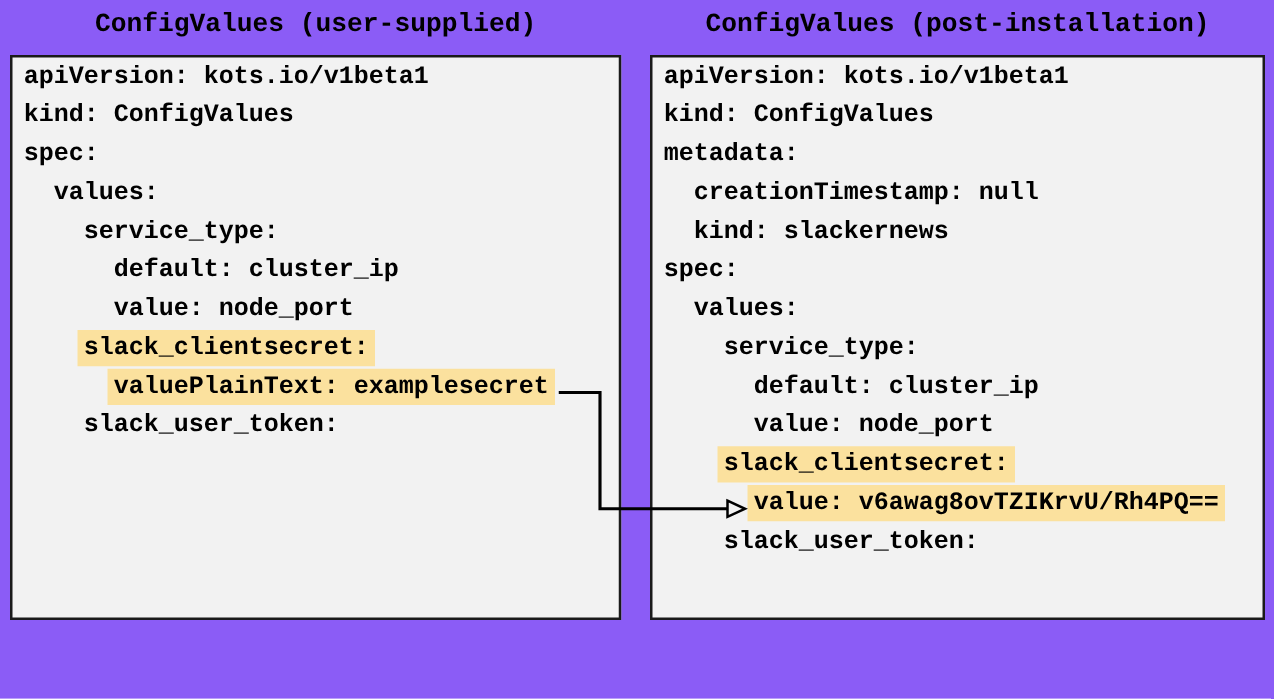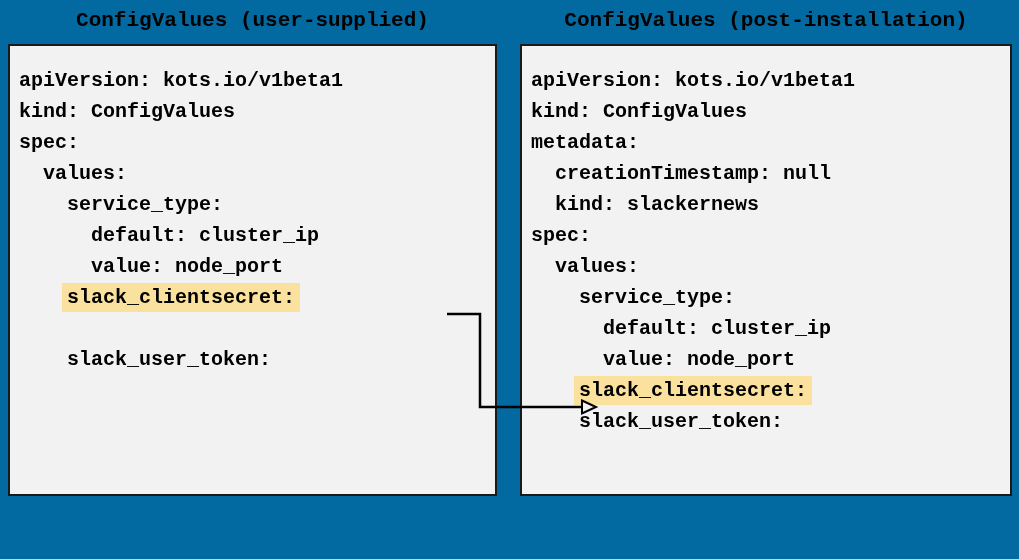--- a/index.html
+++ b/index.html
@@ -1,36 +1,36 @@
 <!DOCTYPE html>
 <html><head>
 <meta charset="utf-8">
 <style>
   html,body { margin:0; padding:0; background:#ffffff; }
   .canvas {
     position:relative;
     width:1019px; height:559px;
-    background:#0369a1;
+    background:#8b5cf6;
     font-family:"Liberation Mono","DejaVu Sans Mono",monospace;
     overflow:hidden;
   }
   .panel-title {
     position:absolute; top:8px;
     font-weight:bold; font-size:21px; line-height:26px;
     text-align:center; color:#000;
     letter-spacing:0px;
   }
   #left-title  { left:8px;   width:489px; }
   #right-title { left:520px; width:492px; }
   .code-box {
     position:absolute; top:44px; height:452px;
     background:#f2f2f2;
     border:2px solid #1a1a1a;
     box-sizing:border-box;
-    padding:19px 9px;
+    padding:0 9px;
   }
   #left-box  { left:8px;   width:489px; }
   #right-box { left:520px; width:492px; }
   .line {
     white-space:pre;
     font-size:20px; font-weight:bold;
     line-height:31px; height:31px;
     color:#000;
   }
   .hl {
@@ -53,36 +53,37 @@
 
   <div class="code-box" id="left-box">
     <div class="line"><span></span><span>apiVersion: kots.io/v1beta1</span></div>
     <div class="line"><span></span><span>kind: ConfigValues</span></div>
     <div class="line"><span></span><span>spec:</span></div>
     <div class="line"><span>  </span><span>values:</span></div>
     <div class="line"><span>    </span><span>service_type:</span></div>
     <div class="line"><span>      </span><span>default: cluster_ip</span></div>
     <div class="line"><span>      </span><span>value: node_port</span></div>
     <div class="line"><span>    </span><span class="hl">slack_clientsecret:</span></div>
-    <div class="line"><span>      </span></div>
+    <div class="line"><span>      </span><span class="hl">valuePlainText: examplesecret</span></div>
     <div class="line"><span>    </span><span>slack_user_token:</span></div>
   </div>
 
   <div class="code-box" id="right-box">
     <div class="line"><span></span><span>apiVersion: kots.io/v1beta1</span></div>
     <div class="line"><span></span><span>kind: ConfigValues</span></div>
     <div class="line"><span></span><span>metadata:</span></div>
     <div class="line"><span>  </span><span>creationTimestamp: null</span></div>
     <div class="line"><span>  </span><span>kind: slackernews</span></div>
     <div class="line"><span></span><span>spec:</span></div>
     <div class="line"><span>  </span><span>values:</span></div>
     <div class="line"><span>    </span><span>service_type:</span></div>
     <div class="line"><span>      </span><span>default: cluster_ip</span></div>
     <div class="line"><span>      </span><span>value: node_port</span></div>
     <div class="line"><span>    </span><span class="hl">slack_clientsecret:</span></div>
+    <div class="line"><span>      </span><span class="hl">value: v6awag8ovTZIKrvU/Rh4PQ==</span></div>
     <div class="line"><span>    </span><span>slack_user_token:</span></div>
   </div>
 
   <svg class="arrow-overlay" width="1019" height="559" viewBox="0 0 1019 559">
     <path d="M447 314 H480 V407 H582" fill="none" stroke="#000000" stroke-width="2.5"></path>
     <polygon points="582,400.5 596,407 582,413.5" fill="#f2f2f2" stroke="#000000" stroke-width="2"></polygon>
   </svg>
 
 </div>
 

